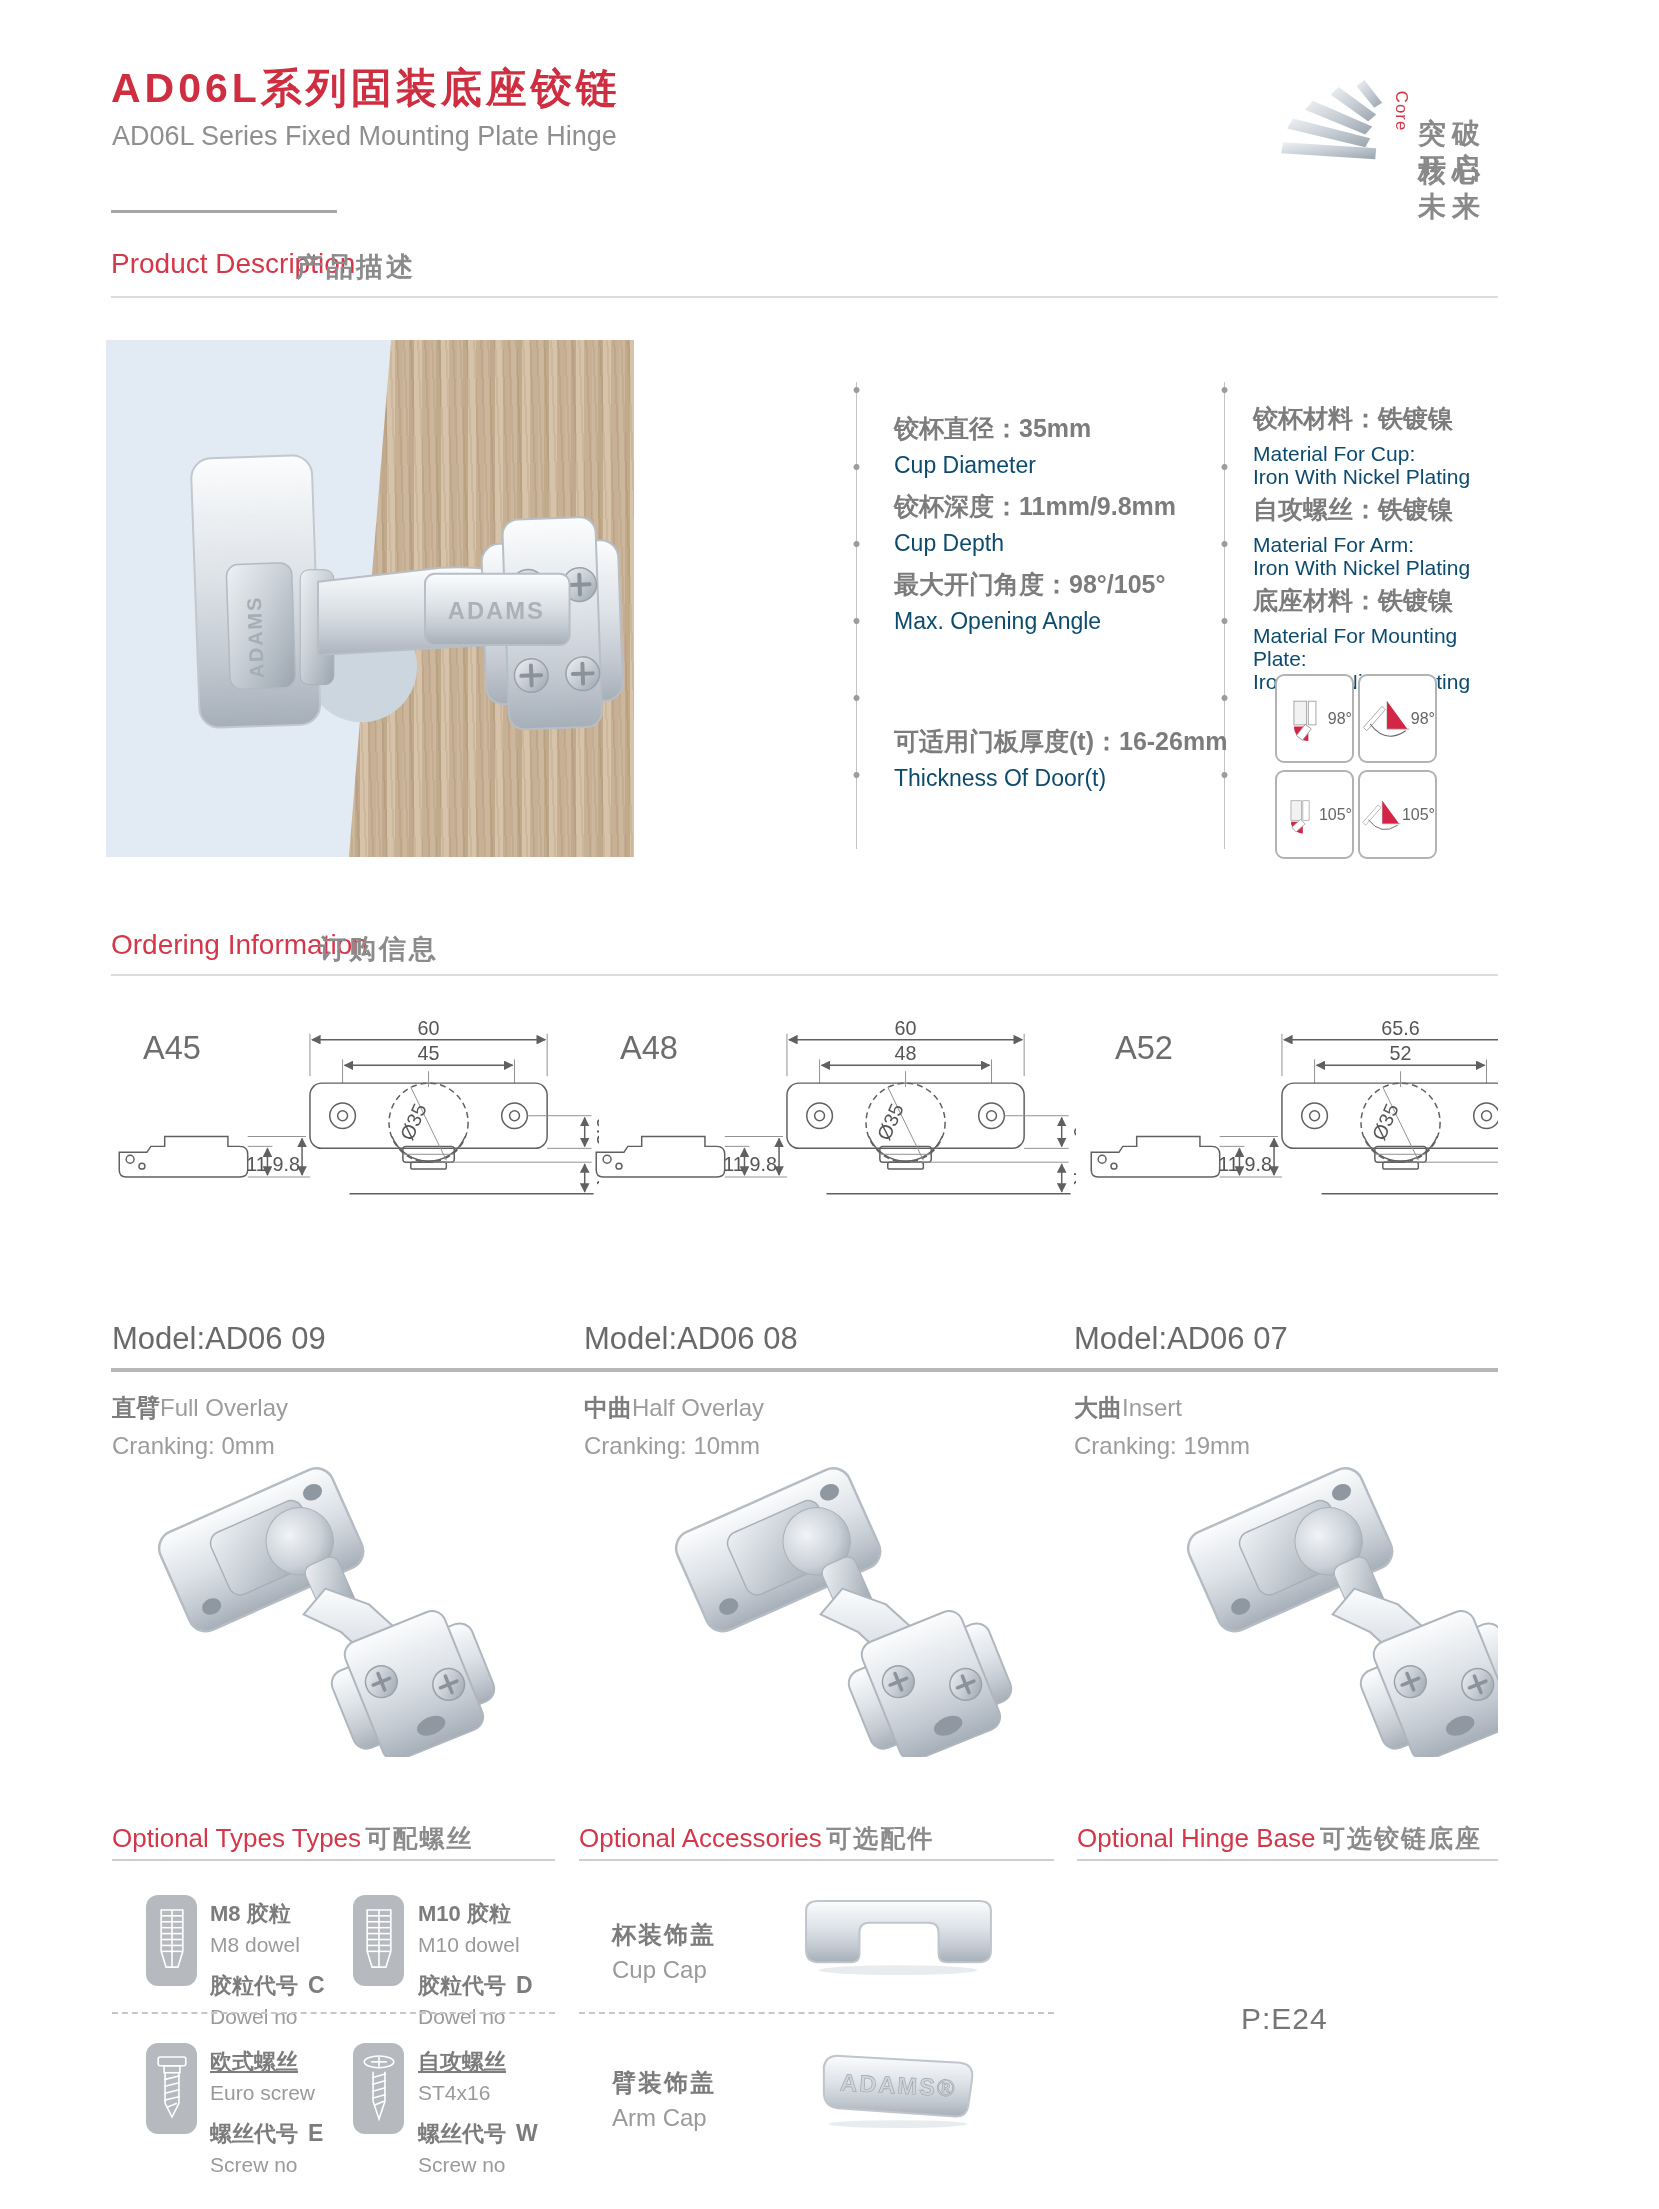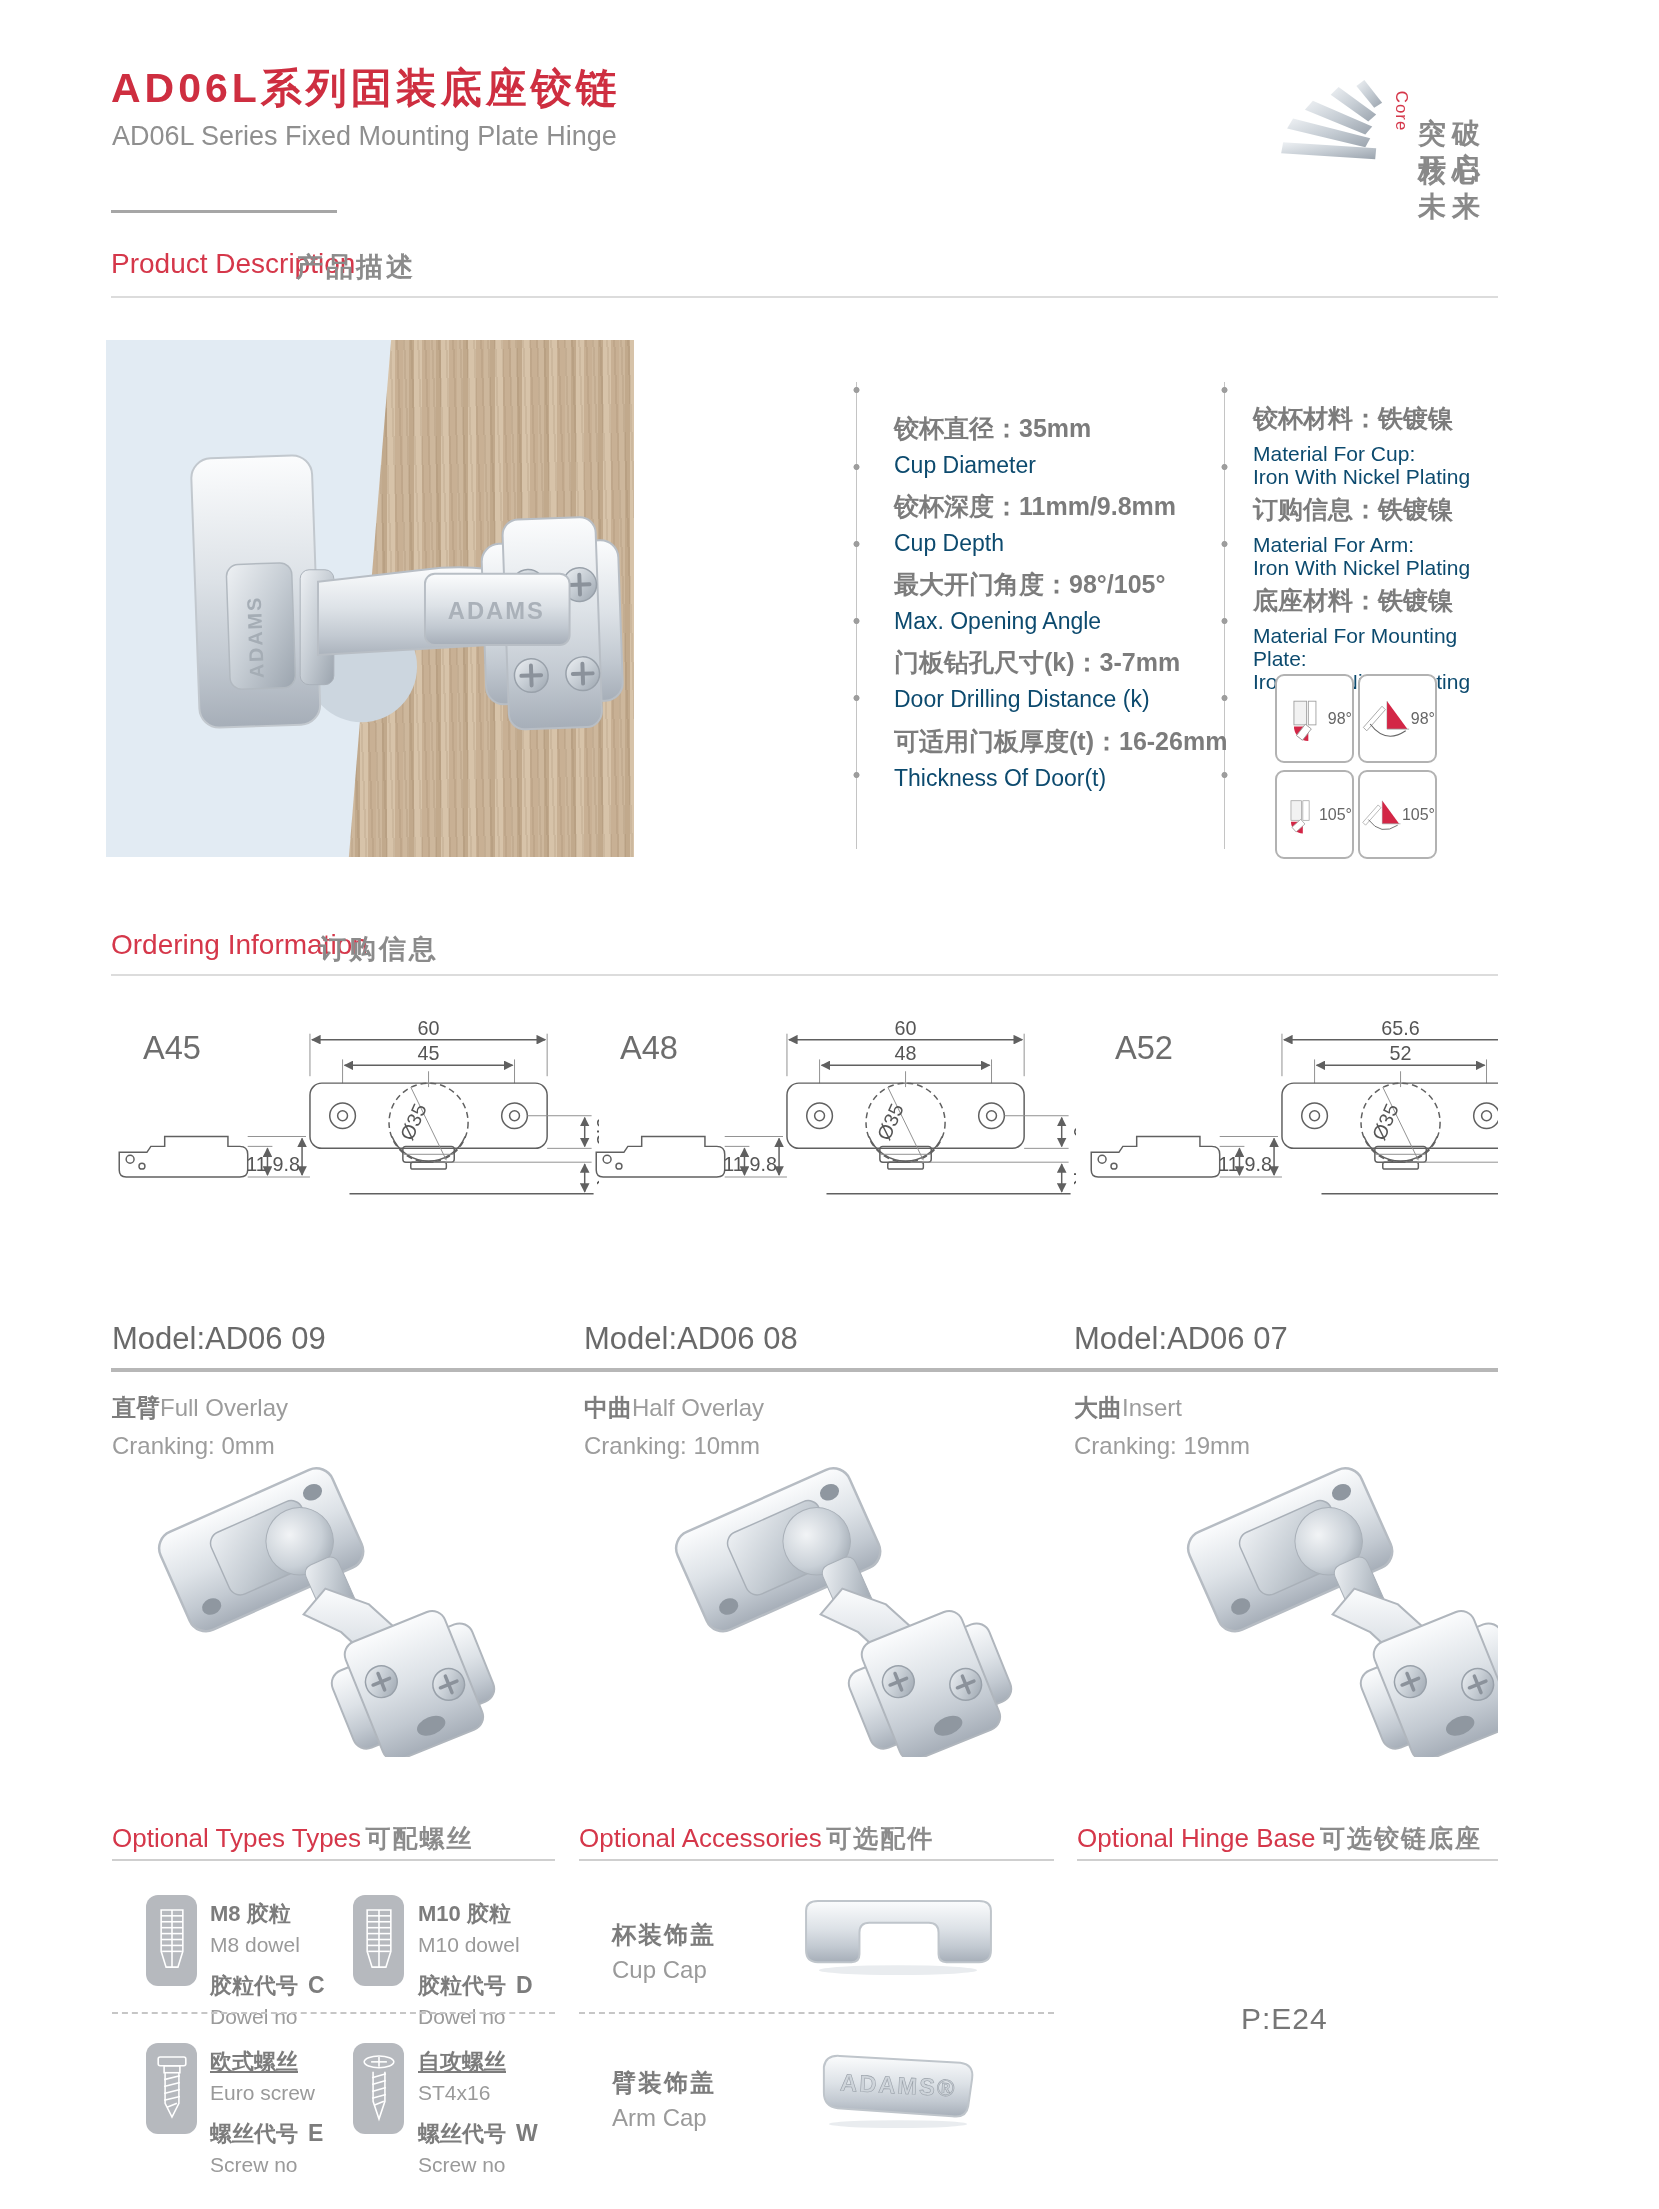--- a/index.html
+++ b/index.html
@@ -171,35 +171,31 @@
     <div class="en spec-en">Cup Diameter</div>
   </div>
   <div class="abs" style="left:894px;top:490px">
     <div class="spec-cn"><span class="cnb">铰杯深度：</span><span class="cnb">11mm/9.8mm</span></div>
     <div class="en spec-en">Cup Depth</div>
   </div>
   <div class="abs" style="left:894px;top:568px">
     <div class="spec-cn"><span class="cnb">最大开门角度：</span><span class="cnb">98°/105°</span></div>
     <div class="en spec-en">Max. Opening Angle</div>
   </div>
-  <div class="abs" style="left:894px;top:646px">
-    <div class="spec-cn"><span class="cnb">门板钻孔尺寸(k)：</span><span class="cnb">3-7mm</span></div>
-    <div class="en spec-en">Door Drilling Distance (k)</div>
-  </div>
   <div class="abs" style="left:894px;top:725px">
     <div class="spec-cn"><span class="cnb">可适用门板厚度(t)：</span><span class="cnb">16-26mm</span></div>
     <div class="en spec-en">Thickness Of Door(t)</div>
   </div>
 
   <div class="abs" style="left:1253px;top:402px">
     <div class="cnb mat-cn">铰杯材料：铁镀镍</div>
     <div class="en mat-en"><span>Material For Cup:</span><br><span>Iron With Nickel Plating</span></div>
   </div>
   <div class="abs" style="left:1253px;top:493px">
-    <div class="cnb mat-cn">订购信息：铁镀镍</div>
+    <div class="cnb mat-cn">自攻螺丝：铁镀镍</div>
     <div class="en mat-en"><span>Material For Arm:</span><br><span>Iron With Nickel Plating</span></div>
   </div>
   <div class="abs" style="left:1253px;top:584px">
     <div class="cnb mat-cn">底座材料：铁镀镍</div>
     <div class="en mat-en"><span>Material For Mounting Plate:</span><br><span>Iron With Nickel Plating</span></div>
   </div>
 
   <div class="abs angle-box" style="left:1275px;top:674px">
     <svg width="59" height="53" viewBox="0 0 60 54" style="margin-top:5px">
       <rect x="20" y="3" width="15" height="28" fill="#f2f2f2" stroke="#9b9b9b"></rect>

